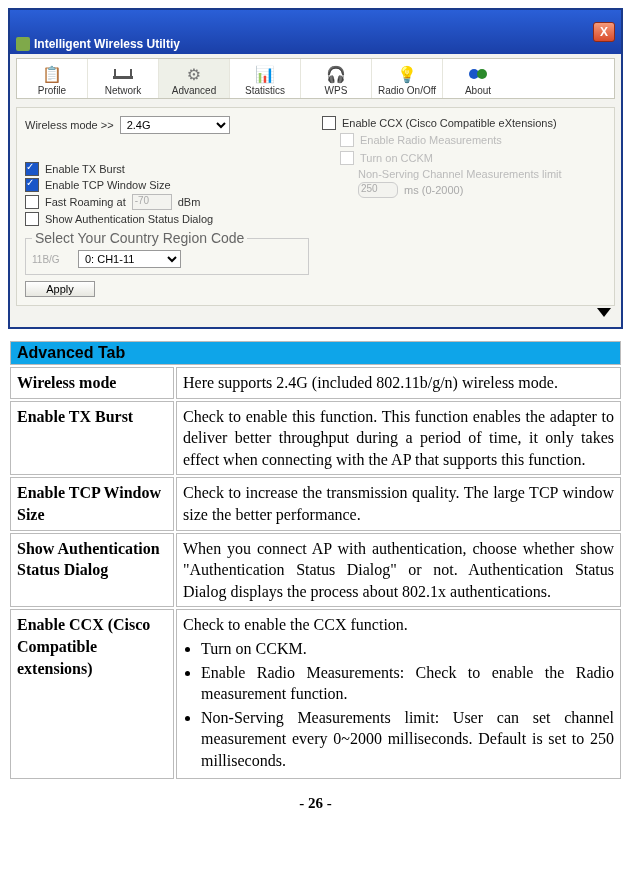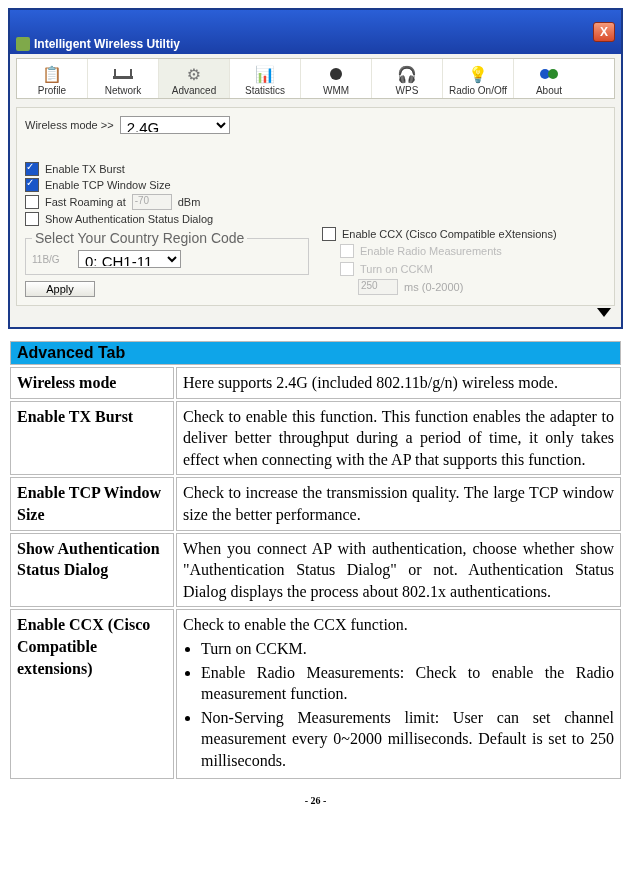--- a/index.html
+++ b/index.html
@@ -63,21 +63,21 @@
   }
   .tool-item .ti-label{font-size:10px;color:#333;display:block;}
   .panel{
     border:1px solid #d6d6cc;
     background:#f7f7f2;
     padding:6px 8px 8px;
   }
   .row{display:flex;align-items:center;gap:6px;margin:2px 0;}
   .select{
     background:#fff;border:1px solid #999;
-    font-size:15px;padding:1px 2px;height:18px;
+    font-size:11px;padding:1px 2px;height:18px;
   }
   .cb{
     width:12px;height:12px;border:1px solid #555;
     background:#fff;display:inline-block;flex:0 0 auto;
   }
   .cb.checked{background:#1a56c8;position:relative;}
   .cb.checked::after{content:"✓";color:#fff;font-size:10px;position:absolute;left:0;top:-2px;}
   .lbl{color:#333;font-size:11px;}
   .dim{color:#aaa;}
   .numbox{
@@ -90,21 +90,21 @@
   }
   legend{font-size:14px;padding:0 3px;color:#666;}
   .apply-btn{
     margin-top:6px;
     width:70px;height:16px;
     border:1px solid #999;
     background:linear-gradient(to bottom,#fff,#e7e7e0);
     font-size:11px;
   }
   .right-col-dim label{color:#bbb;font-size:11px;display:block;margin:2px 0;}
-  .right-col-dim .numbox{border-color:#ccc;}
+  .right-col-dim .numbox{border-color:#ccc;border-radius:6px;}
   .bottom-arrow{
     display:flex;justify-content:flex-end;margin:2px 4px 0 0;
   }
   .bottom-arrow span{
     border-left:7px solid transparent;border-right:7px solid transparent;
     border-top:9px solid #000;display:inline-block;
   }
 
   
   .doc-table{
@@ -136,21 +136,21 @@
   }
   .doc-table td.desc{
     text-align:justify;
     font-family:"Times New Roman",serif;
   }
   .desc ul{margin:2px 0 2px 18px;padding:0;}
   .desc li{margin:2px 0;text-align:justify;}
   .page-num{
     text-align:center;
     margin-top:14px;
-    font-size:10px;
+    font-size:15px;
   }
   .page-num b{font-weight:bold;}
 </style>
 </head>
 <body>
 
 <div class="window">
   <div class="titlebar">
     <div class="title">
       <span class="title-icon"></span>
@@ -179,48 +179,40 @@
       </div>
       <div class="tool-item active">
         <div class="ti-icon">⚙</div>
         <span class="ti-label">Advanced</span>
       </div>
       <div class="tool-item">
         <div class="ti-icon">📊</div>
         <span class="ti-label">Statistics</span>
       </div>
       <div class="tool-item">
-        <div class="ti-icon">
-          <svg width="20" height="14">
-              <circle cx="10" cy="7" r="6" fill="#333"></circle>
-            </svg>
-        </div>
-        <span class="ti-label">WMM</span>
-      </div>
-      <div class="tool-item">
         <div class="ti-icon">🎧</div>
         <span class="ti-label">WPS</span>
       </div>
       <div class="tool-item">
         <div class="ti-icon" style="color:#2da82d">💡</div>
         <span class="ti-label">Radio On/Off</span>
       </div>
       <div class="tool-item" style="border-right:none;">
         <div class="ti-icon">
           <svg width="20" height="16">
               <circle cx="6" cy="8" r="5" fill="#1a56c8"></circle>
               <circle cx="14" cy="8" r="5" fill="#2b8a2b"></circle>
             </svg>
         </div>
         <span class="ti-label">About</span>
       </div>
     </div>
 
     <div class="panel">
-      <div style="display:flex;gap:13px;align-items:flex-end;">
+      <div style="display:flex;gap:13px;">
 
         <div style="flex:1;">
           <div class="row">
             <span class="lbl">Wireless mode &gt;&gt;</span>
             <select class="select" style="width:110px">
               <option>2.4G</option>
             </select>
           </div>
           <div style="height:24px"></div>
           <div class="row">
@@ -260,20 +252,21 @@
           </div>
           <div class="right-col-dim" style="margin-left:18px">
             <div class="row">
               <span class="cb" style="border-color:#ccc"></span>
               <label>Enable Radio Measurements</label>
             </div>
             <div class="row">
               <span class="cb" style="border-color:#ccc"></span>
               <label>Turn on CCKM</label>
             </div>
+            <label style="margin-left:18px">Non-Serving Channel Measurements limit</label>
             <div class="row" style="margin-left:18px">
               <span class="numbox">250</span>
               <span class="dim">ms (0-2000)</span>
             </div>
           </div>
         </div>
       </div>
     </div>
     <div class="bottom-arrow">
         <span></span>

